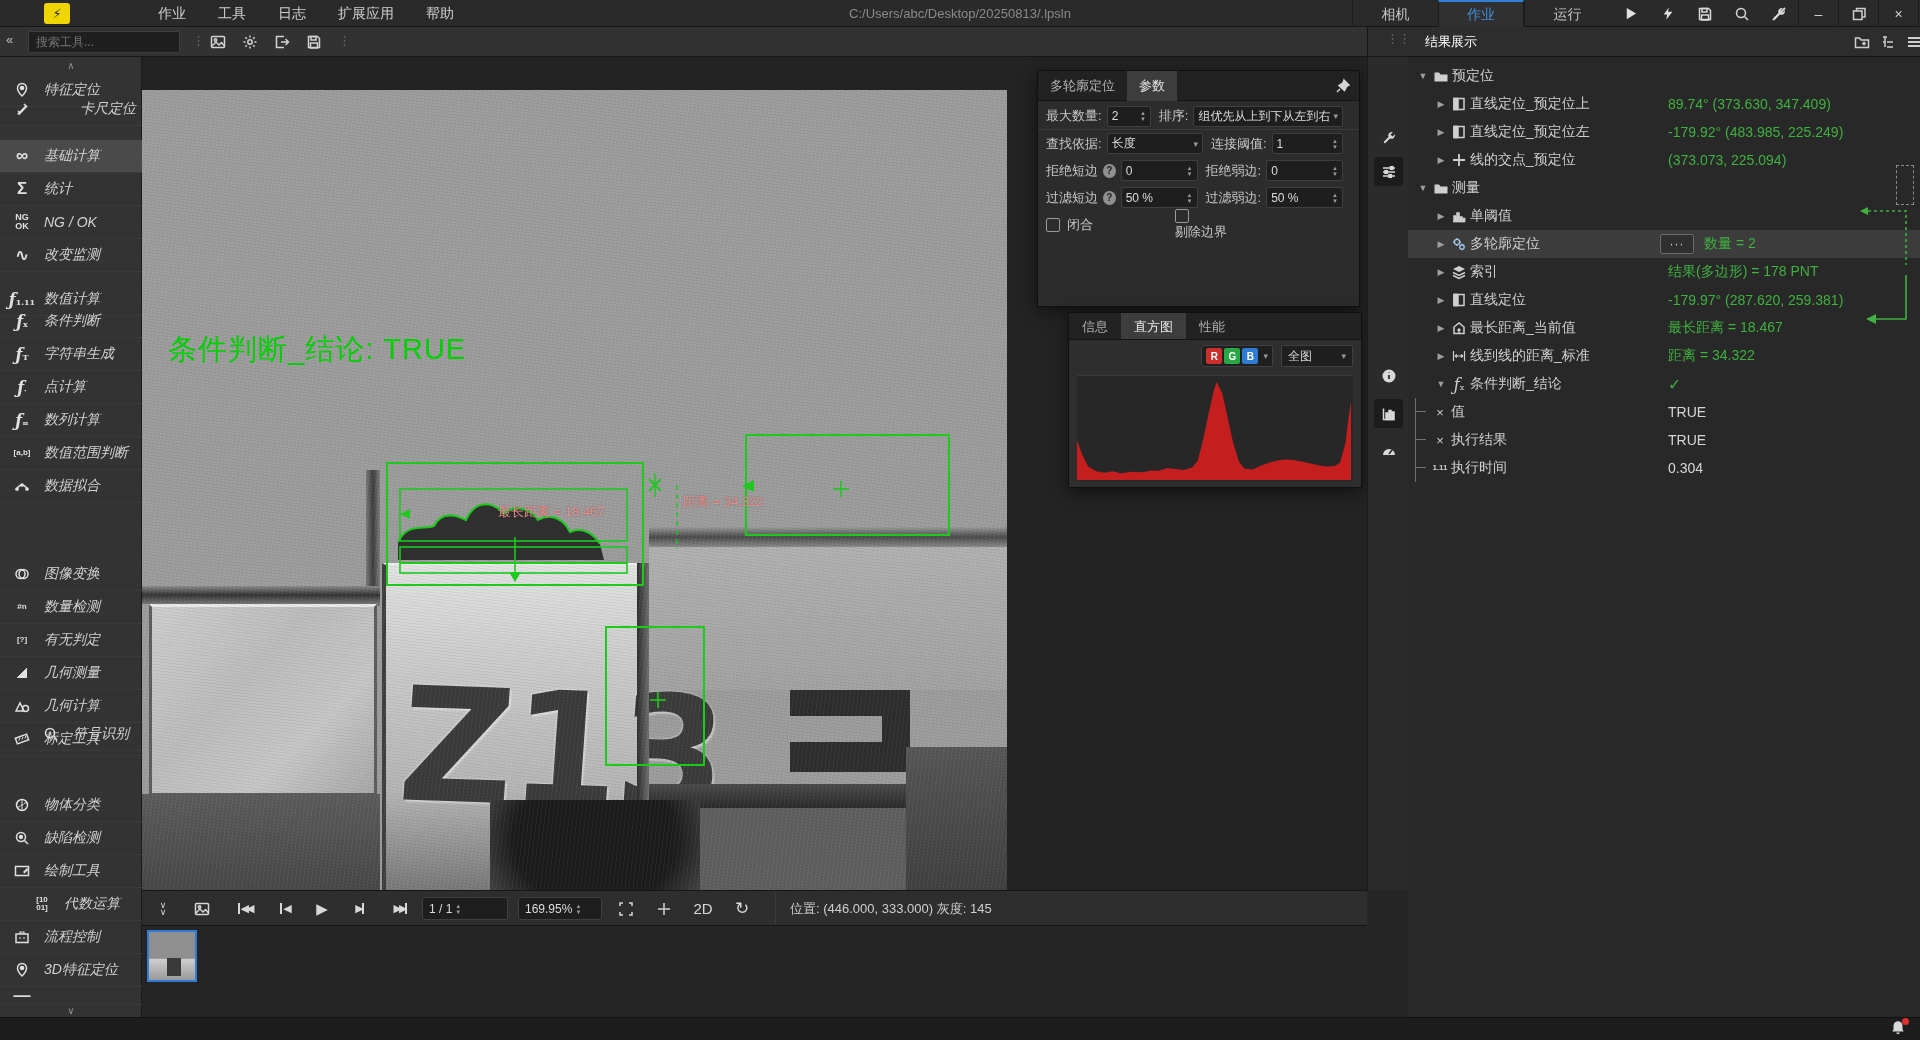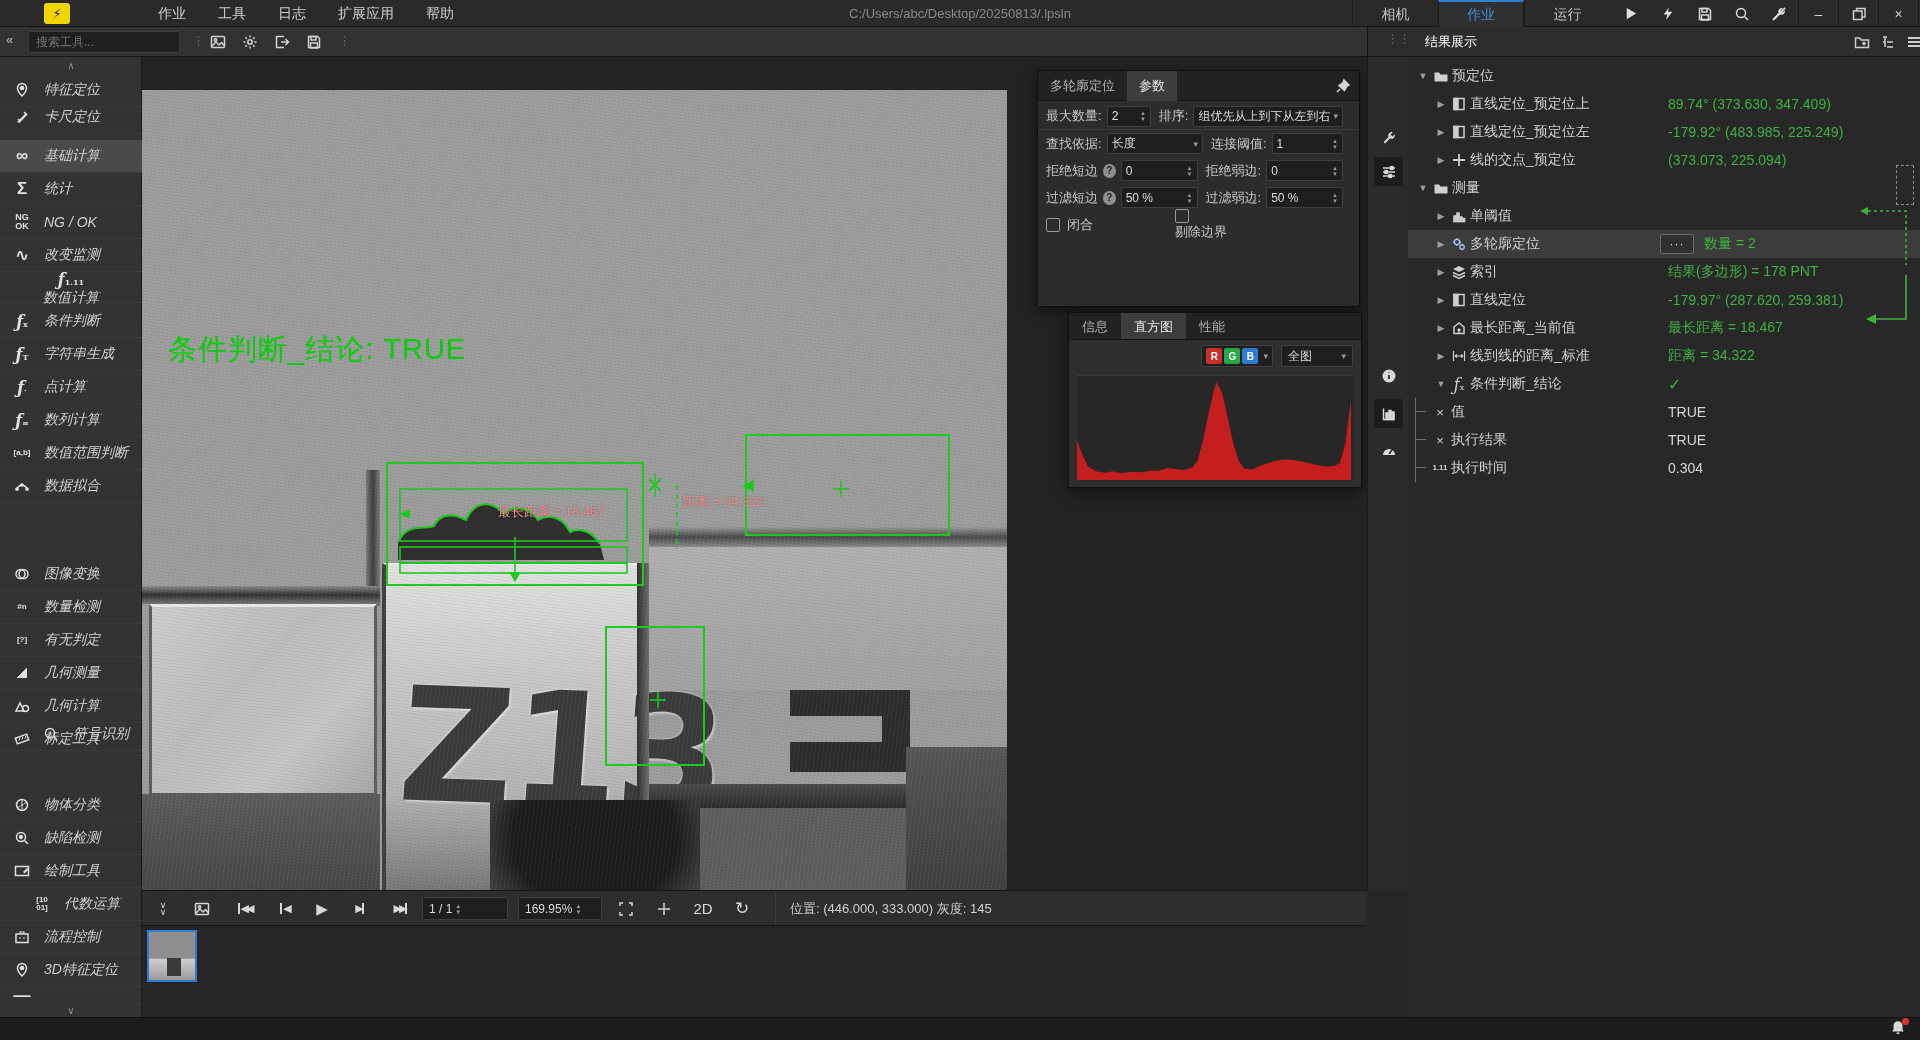--- a/index.html
+++ b/index.html
@@ -263,21 +263,21 @@
     <div id="side-items">
         <div class="side-item" style="top: 17px;">
           <span class="side-ic">
             <svg width="16" height="16" viewBox="0 0 16 16" fill="none" stroke="currentColor" stroke-width="1.5">
               <path d="M8 1.5a4.5 4.5 0 0 1 4.5 4.5C12.5 9.5 8 14 8 14S3.5 9.5 3.5 6A4.5 4.5 0 0 1 8 1.5z"></path>
               <circle cx="8" cy="6" r="1.6" fill="currentColor"></circle>
             </svg>
           </span>
           <span class="side-lb">特征定位</span>
         </div>
-        <div class="side-item" style="top: 44px;">
+        <div class="side-item" style="top: 36px; gap: 36px;">
           <span class="side-ic">
             <svg width="16" height="16" viewBox="0 0 16 16" fill="none" stroke="currentColor" stroke-width="1.5">
               <path d="M3 13L12 4l1.5 1.5L5.5 14z" fill="currentColor" stroke="none"></path>
               <path d="M10 3l3 3M4 10l2 2"></path>
             </svg>
           </span>
           <span class="side-lb">卡尺定位</span>
         </div>
         <div class="side-item selected" style="top: 83px;">
           <span class="side-ic">∞</span>
@@ -290,21 +290,21 @@
         <div class="side-item" style="top: 149px;">
           <span class="side-ic">
             <span class="ngok">NG<br>OK</span>
           </span>
           <span class="side-lb">NG / OK</span>
         </div>
         <div class="side-item" style="top: 182px;">
           <span class="side-ic">∿</span>
           <span class="side-lb">改变监测</span>
         </div>
-        <div class="side-item" style="top: 213px; flex-direction: column;">
+        <div class="side-item" style="top: 226px;">
           <span class="side-ic">
             <span class="fsym">ƒ<small>1.11</small></span>
           </span>
           <span class="side-lb">数值计算</span>
         </div>
         <div class="side-item" style="top: 248px;">
           <span class="side-ic">
             <span class="fsym">ƒ<small>x</small></span>
           </span>
           <span class="side-lb">条件判断</span>

